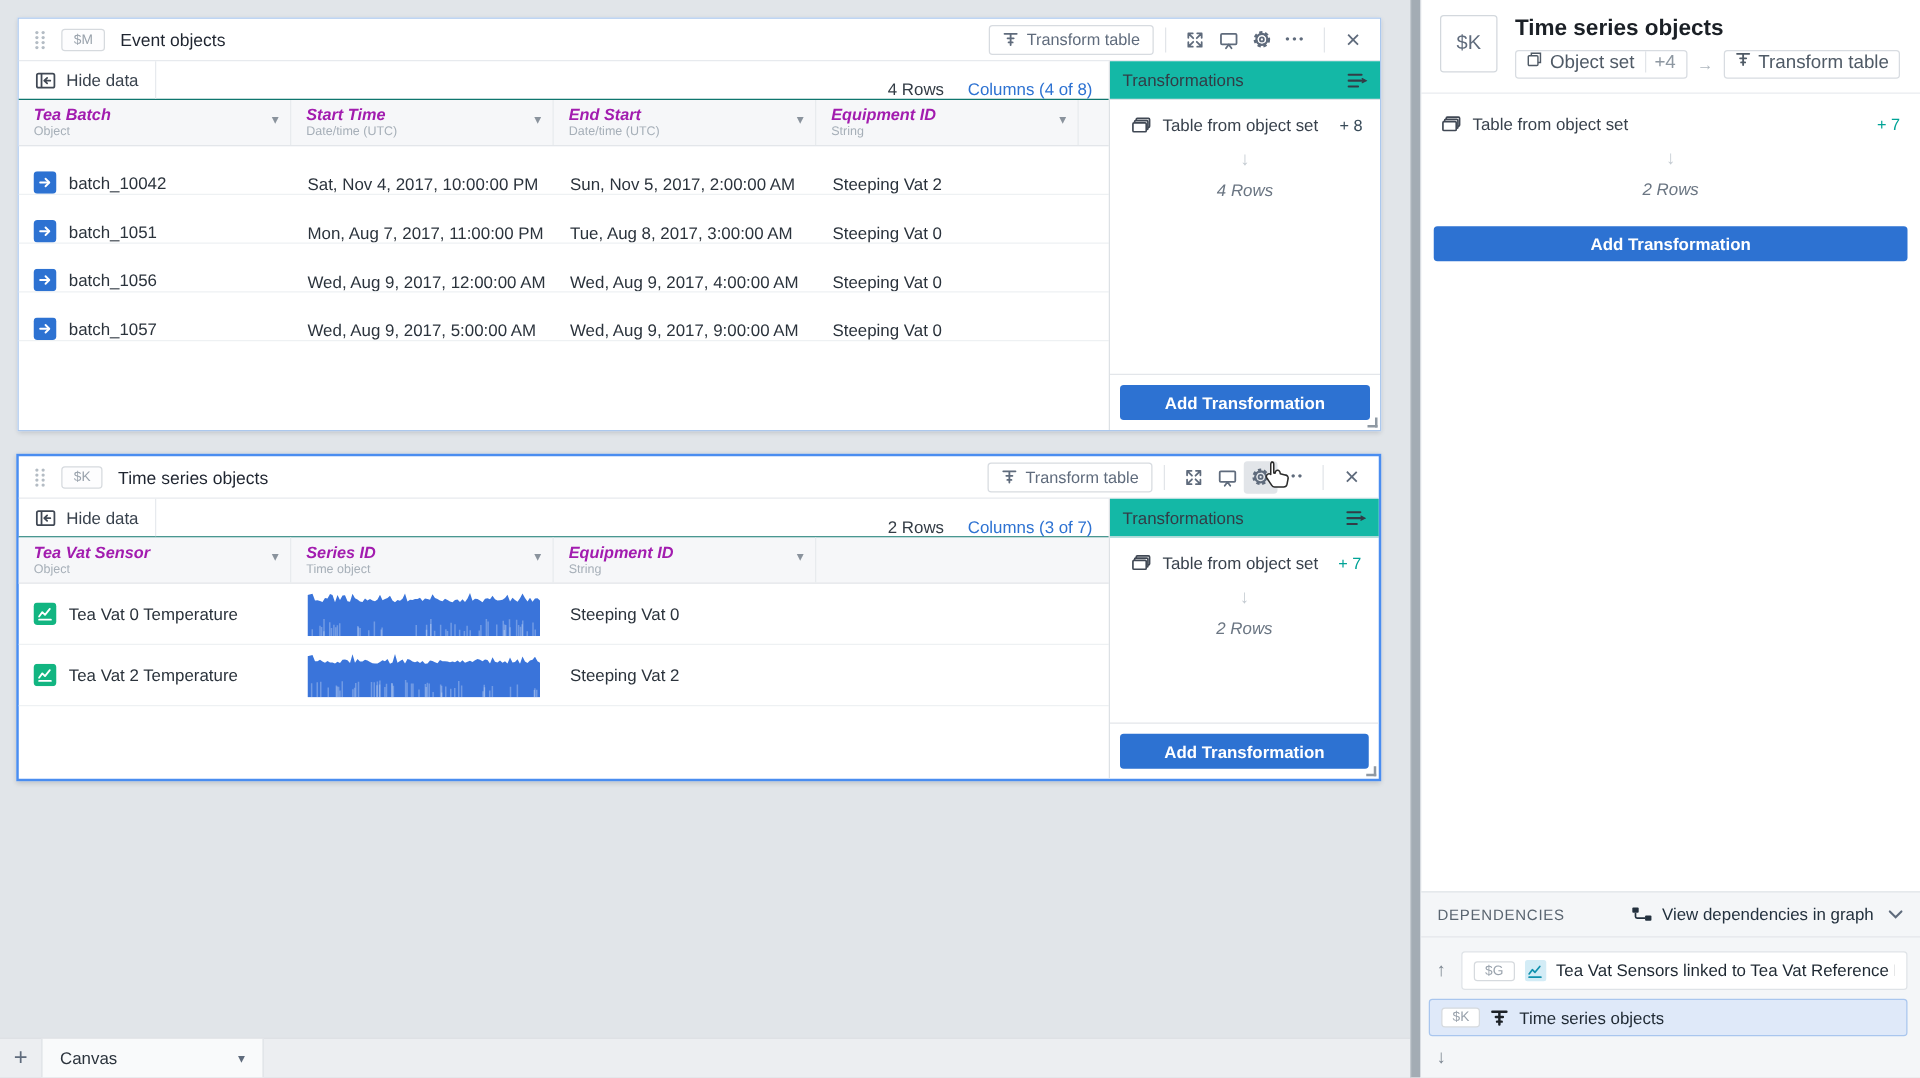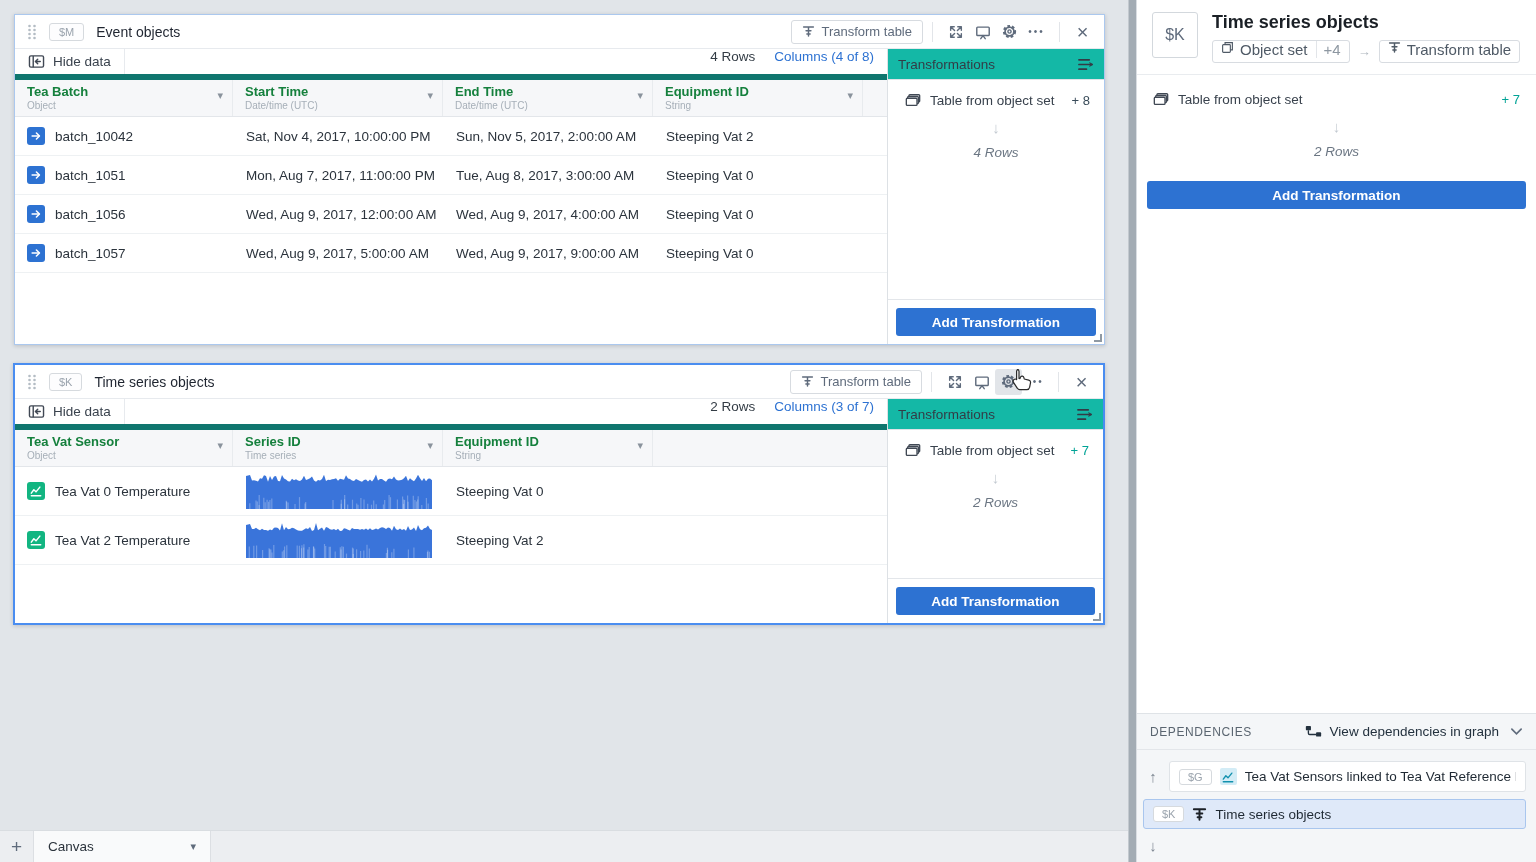--- a/index.html
+++ b/index.html
@@ -24,36 +24,36 @@
   .btn-outline { display:inline-flex; align-items:center; gap:6px; height:24px; padding:0 10px; border:1px solid #d7dbe0; border-radius:3px; background:#fff; color:#5f6b7c; font-size:13px; cursor:pointer; }
   .tb-div { width:1px; height:20px; background:#e2e5e9; margin:0 9px; }
   .icon-btn { width:27px; height:26px; display:flex; align-items:center; justify-content:center; color:#5f6b7c; cursor:pointer; border-radius:3px; }
   .icon-btn.hover { background:#e2e5e9; }
   .dots { font-size:10px; letter-spacing:2px; color:#5f6b7c; }
   .close-x { font-size:20px; line-height:1; color:#5f6b7c; }
 
   .card-body { flex:1; display:flex; min-height:0; }
   .table-side { width:872px; flex:0 0 872px; display:flex; flex-direction:column; }
 
-  .databar { height:31px; flex:0 0 31px; display:flex; align-items:flex-start; border-bottom:6px solid #0f766e; }
+  .databar { height:31px; flex:0 0 31px; display:flex; align-items:flex-end; border-bottom:1px solid #0f766e; }
   .hide-data { height:100%; display:flex; align-items:center; gap:8px; padding:0 13px; border-right:1px solid #e7eaee; font-size:13.5px; color:#39424d; cursor:pointer; }
   .rows-count { margin-left:auto; font-size:13.5px; color:#333c45; }
   .cols-link { color:#2d72d2; font-size:13.5px; margin:0 13px 0 19px; cursor:pointer; }
 
   .thead { height:37px; flex:0 0 37px; display:flex; background:#f6f7f9; border-bottom:1px solid #e3e6ea; }
   .th { position:relative; padding:4px 0 0 12px; border-right:1px solid #e8ebee; cursor:pointer; }
   .th-fill { flex:1; border-right:none; }
-  .th-name { font-size:13px; font-weight:bold; color:#15803d; }
+  .th-name { font-size:13px; font-weight:bold; color:#a21caf;font-style:italic; }
   .th-type { font-size:10px; color:#a6afb8; margin-top:1px; }
   .th .caret { position:absolute; right:9px; top:9px; color:#8a939d; font-size:11px; }
   .c1 { width:218px; flex:0 0 218px; }
   .c2, .c3, .c4 { width:210px; flex:0 0 210px; }
 
   .tr { display:flex; align-items:center; border-bottom:1px solid #eef1f3; font-size:13.5px; color:#2b333c; cursor:pointer; }
-  .tr-h39 { height:39px; flex:0 0 39px; }
+  .tr-h39 { height:39px; flex:0 0 39px;align-items:flex-end; }
   .tr-h49 { height:49px; flex:0 0 49px; }
   .td { padding-left:13px; white-space:nowrap; overflow:hidden; }
   .td.c1 { padding-left:12px; display:flex; align-items:center; gap:10px; }
   .sq-ic { width:18px; height:18px; border-radius:3px; display:flex; align-items:center; justify-content:center; flex:0 0 18px; }
   .sq-blue { background:#2d72d2; }
   .sq-green { background:#12b581; }
   .spark-wrap { width:186px; height:36px; }
 
   .tpanel { flex:1; border-left:1px solid #dde1e5; display:flex; flex-direction:column; position:relative; }
   .tpanel-head { height:31px; flex:0 0 31px; background:#14b8a6; border-bottom:1px solid #dfe3e7; display:flex; align-items:center; padding:0 10px; font-size:13.5px; color:#333c46; }
@@ -192,21 +192,21 @@
               <div class="th-name">Tea Batch</div>
               <div class="th-type">Object</div>
               <span class="caret">▾</span>
             </div>
           <div class="th c2">
               <div class="th-name">Start Time</div>
               <div class="th-type">Date/time (UTC)</div>
               <span class="caret">▾</span>
             </div>
           <div class="th c3">
-              <div class="th-name">End Time</div>
+              <div class="th-name">End Start</div>
               <div class="th-type">Date/time (UTC)</div>
               <span class="caret">▾</span>
             </div>
           <div class="th c4">
               <div class="th-name">Equipment ID</div>
               <div class="th-type">String</div>
               <span class="caret">▾</span>
             </div>
           <div class="th th-fill"></div>
         </div>
@@ -372,21 +372,21 @@
           <span class="cols-link">Columns (3 of 7)</span>
         </div>
         <div class="thead">
           <div class="th c1">
               <div class="th-name">Tea Vat Sensor</div>
               <div class="th-type">Object</div>
               <span class="caret">▾</span>
             </div>
           <div class="th c2">
               <div class="th-name">Series ID</div>
-              <div class="th-type">Time series</div>
+              <div class="th-type">Time object</div>
               <span class="caret">▾</span>
             </div>
           <div class="th c3">
               <div class="th-name">Equipment ID</div>
               <div class="th-type">String</div>
               <span class="caret">▾</span>
             </div>
           <div class="th th-fill"></div>
         </div>
         <div class="tr tr-h49">

